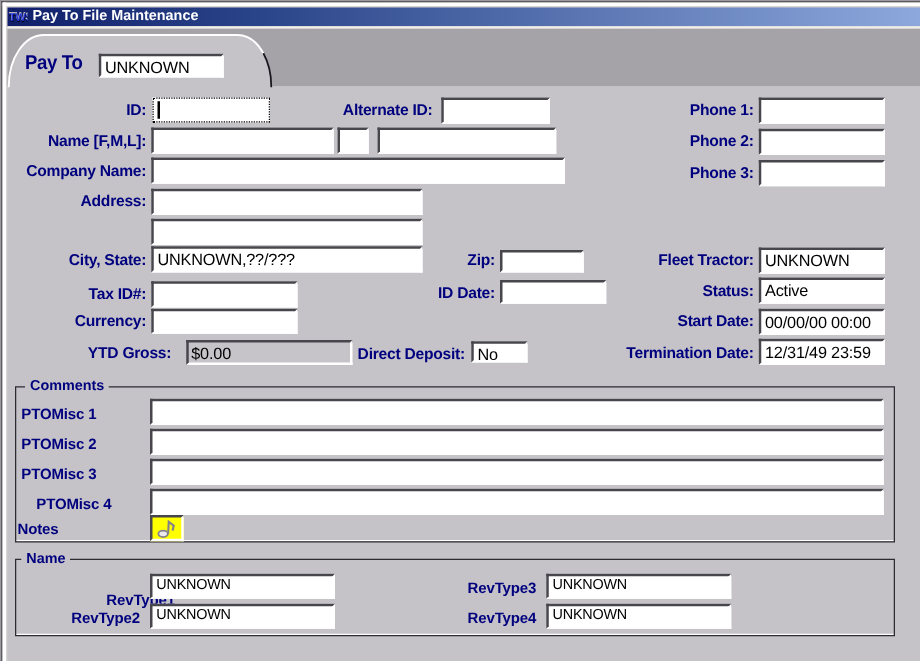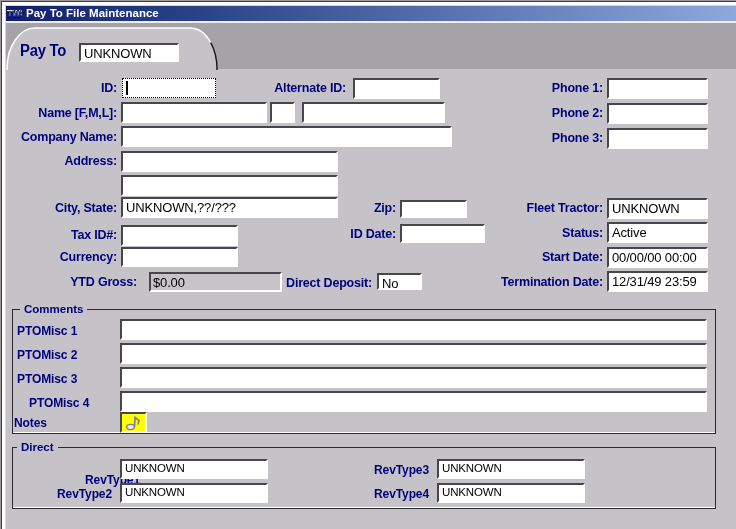--- a/index.html
+++ b/index.html
@@ -117,21 +117,21 @@
   <div class="lbl2" style="left:14px;top:416px;">Notes</div>
   <div class="abs" style="left:120px;top:412px;width:27px;height:21px;box-sizing:border-box;
        background:#ffff00;border:2px solid;border-color:#46464c #ffffff #ffffff #46464c;">
     <svg width="23" height="17" viewBox="0 0 23 17">
       <path d="M12.5,13 L13,3.5 L17,6.5 L16,10.5" stroke="#83818a" stroke-width="1.7" fill="none"></path>
       <ellipse cx="8.5" cy="13" rx="3.8" ry="2.6" fill="#eceaee" stroke="#83818a" stroke-width="1.4"></ellipse>
     </svg>
   </div>
 
   <div class="fs" style="left:12px;top:447px;width:704px;height:62px;"></div>
-  <div class="leg" style="left:17px;top:441px;">Direct</div>
+  <div class="leg" style="left:17px;top:441px;">Name</div>
   <div class="lbl2" style="left:57px;top:473px;padding-left:28px;">RevType1</div>
   <div class="f" style="left:120px;top:459px;width:148px;height:20px;font-size:11.5px;">UNKNOWN</div>
   <div class="lbl2" style="left:57px;top:487px;">RevType2</div>
   <div class="f" style="left:120px;top:483px;width:148px;height:20px;font-size:11.5px;">UNKNOWN</div>
   <div class="lbl2" style="left:374px;top:463px;">RevType3</div>
   <div class="f" style="left:437px;top:459px;width:148px;height:20px;font-size:11.5px;">UNKNOWN</div>
   <div class="lbl2" style="left:374px;top:487px;">RevType4</div>
   <div class="f" style="left:437px;top:483px;width:148px;height:20px;font-size:11.5px;">UNKNOWN</div>
 
 </body></html>

